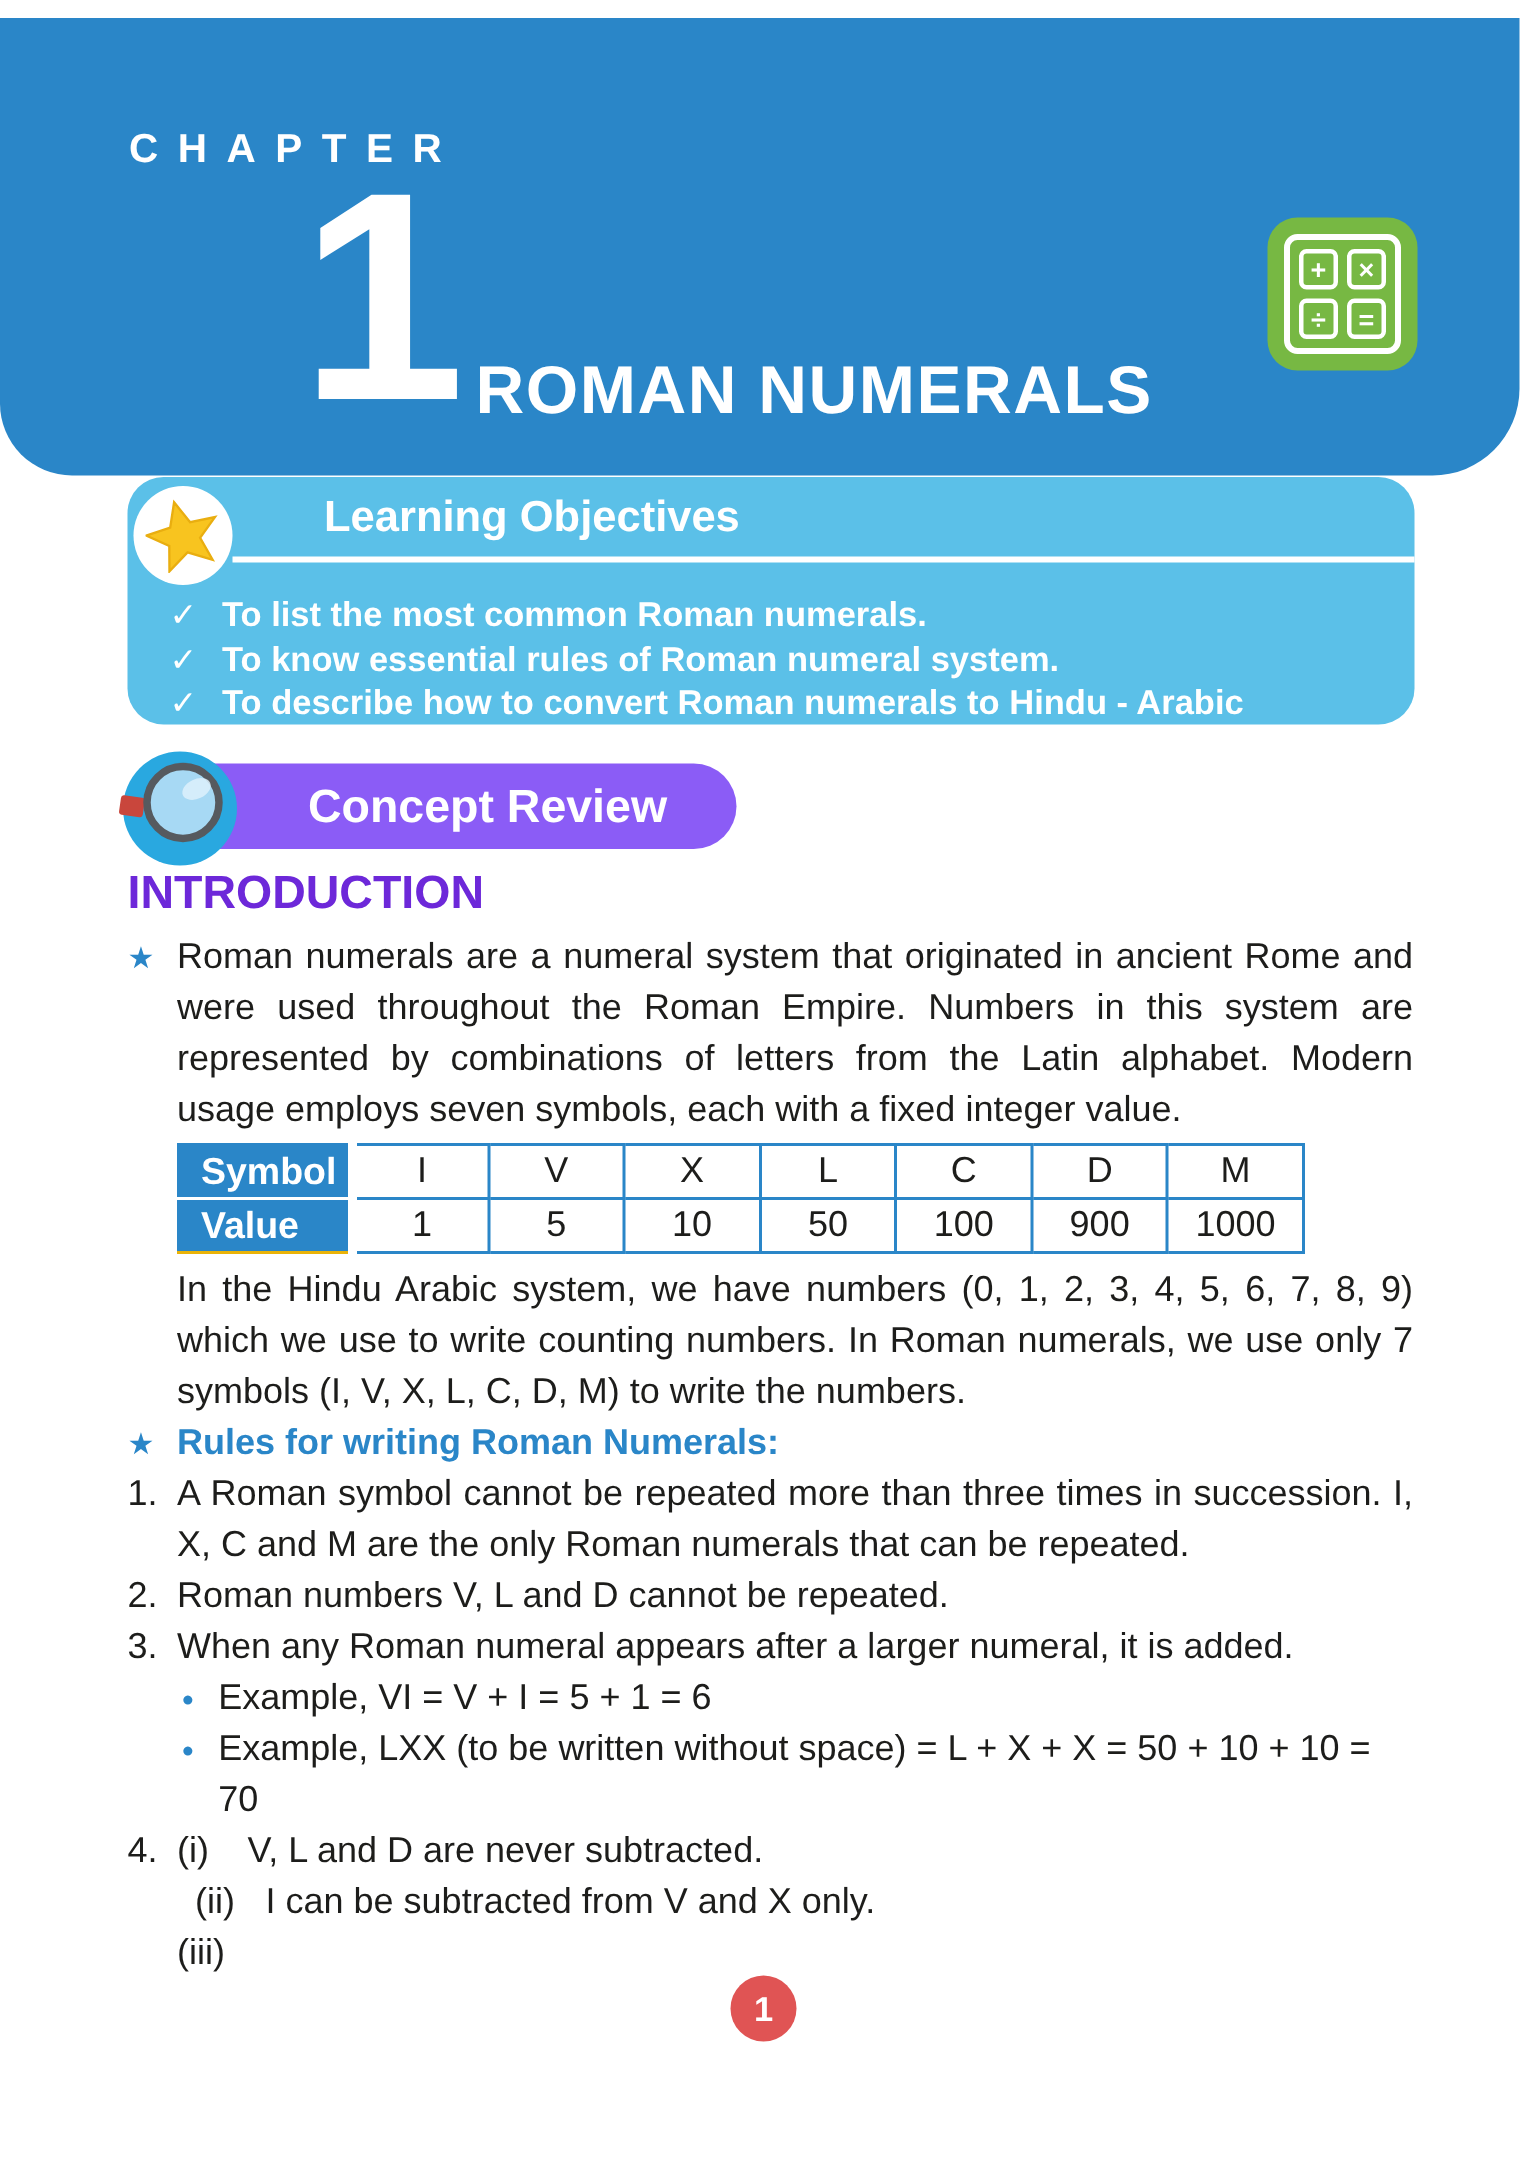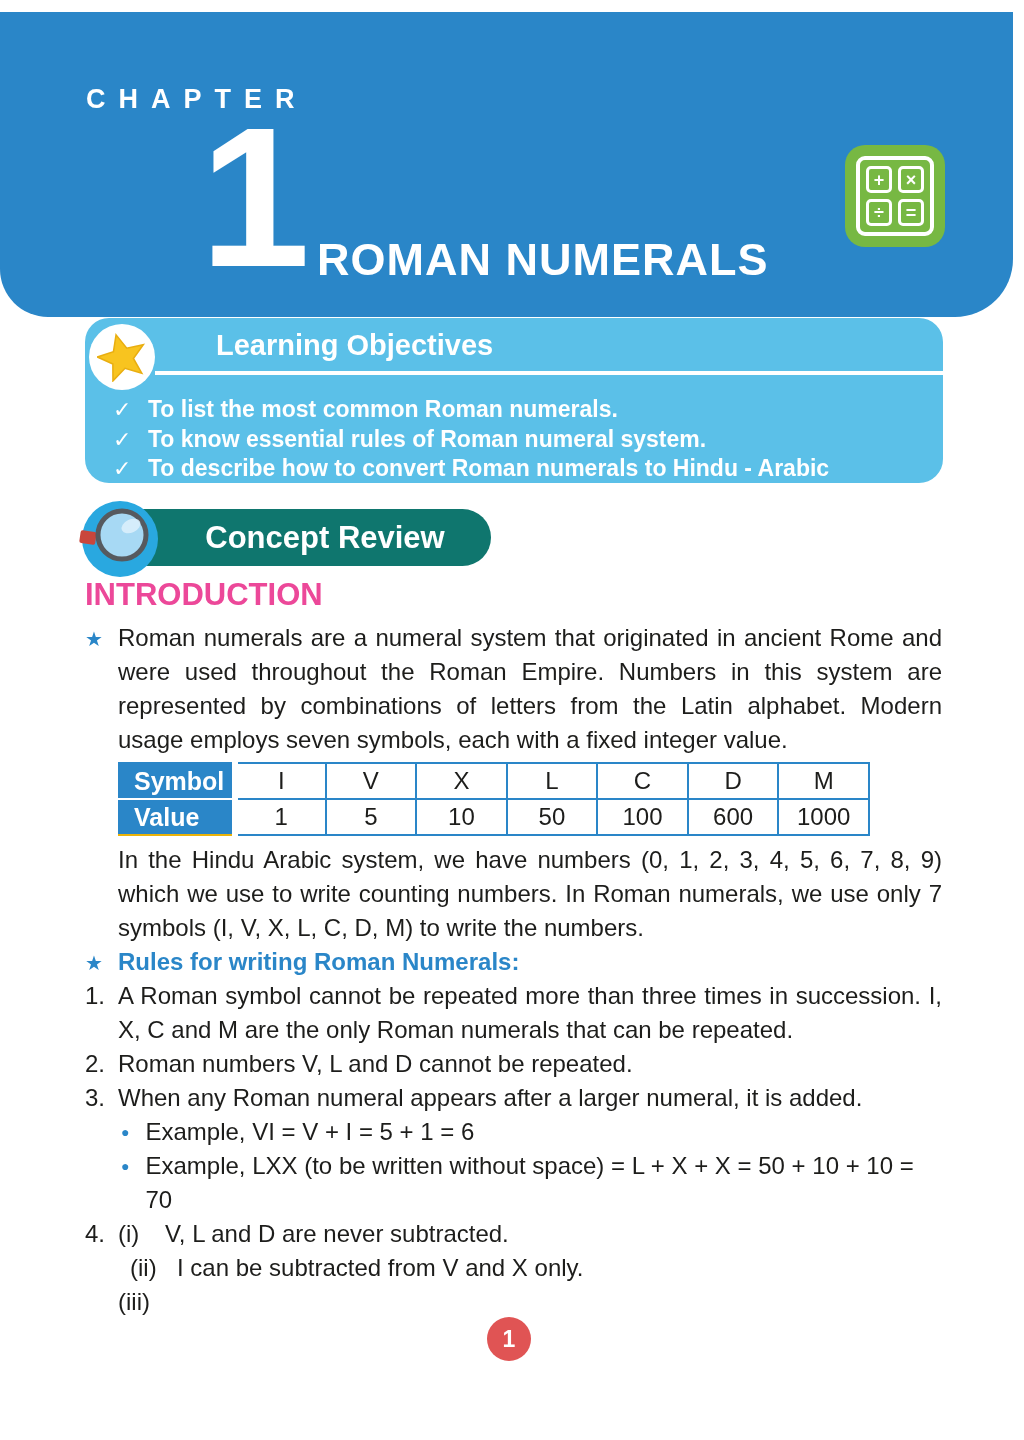--- a/index.html
+++ b/index.html
@@ -76,38 +76,38 @@
   .objective-item {
     display:flex; gap:15px;
     color:#fff; font-weight:bold; font-size:23px; line-height:29.5px;
   }
   .obj-check { flex:0 0 20px; font-weight:normal; font-size:22px; }
 
   
   .concept-banner {
     position:absolute; left:85px; top:509px;
     width:406px; height:57px;
-    background:#0f766e; border-radius:29px;
+    background:#8b5cf6; border-radius:29px;
     color:#fff; font-size:31px; font-weight:bold;
     display:flex; align-items:center; justify-content:center;
     padding-left:74px; box-sizing:border-box;
     white-space:nowrap;
   }
   .magnifier-icon {
     position:absolute; left:82px; top:501px;
     width:76px; height:76px;
   }
 
   
   .content {
     position:absolute; left:85px; top:578px; width:857px;
     font-size:24px; line-height:34px;
   }
   .intro-heading {
-    color:#ec4899; font-size:31px; font-weight:bold;
+    color:#6d28d9; font-size:31px; font-weight:bold;
     margin:0 0 9px 0;
   }
   .para { text-align:justify; margin:0; }
   .hang { position:relative; padding-left:33px; }
   .star-bullet {
     position:absolute; left:0; top:1px;
     color:#2a86c8; font-size:20px;
   }
   .rules-heading-text { color:#2a86c8; font-weight:bold; }
 
@@ -218,21 +218,21 @@
       <td>D</td>
       <td>M</td>
     </tr>
     <tr>
       <th>Value</th>
       <td>1</td>
       <td>5</td>
       <td>10</td>
       <td>50</td>
       <td>100</td>
-      <td>600</td>
+      <td>900</td>
       <td>1000</td>
     </tr>
   </tbody>
     </table>
 
   <div class="para" style="padding-left:33px">In the Hindu Arabic system, we have numbers (0, 1, 2, 3, 4, 5, 6, 7, 8, 9) which we use to write counting numbers. In Roman numerals, we use only 7 symbols (I, V, X, L, C, D, M) to write the numbers.</div>
 
   <div class="para hang">
     <span class="star-bullet">★</span>
     <span class="rules-heading-text">Rules for writing Roman Numerals:</span>

